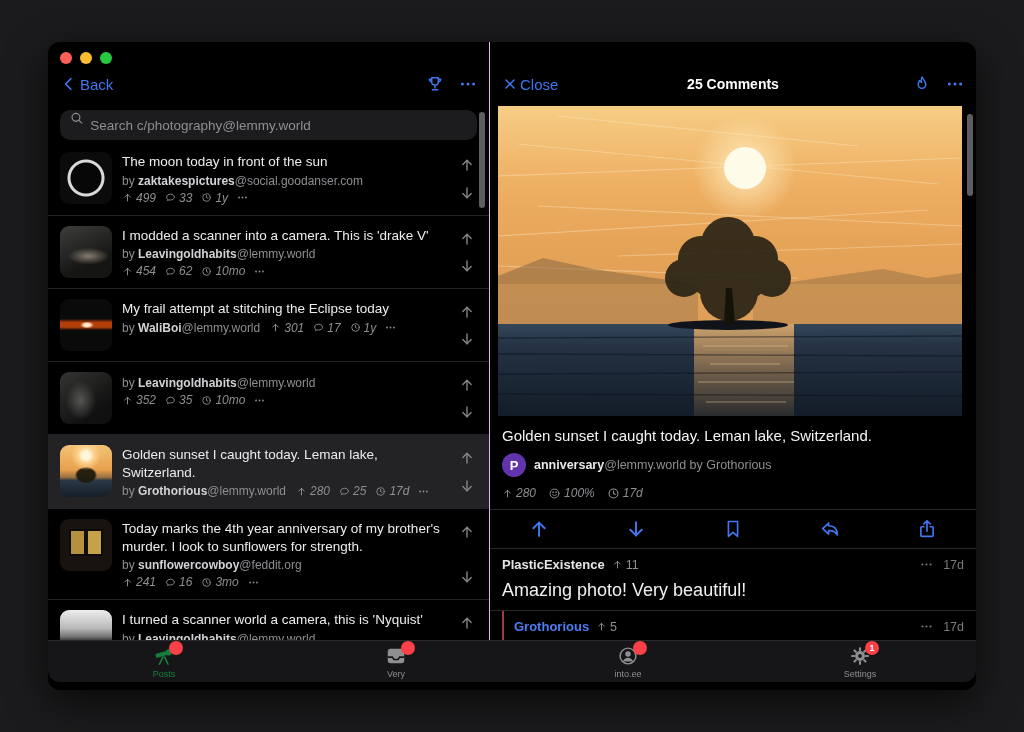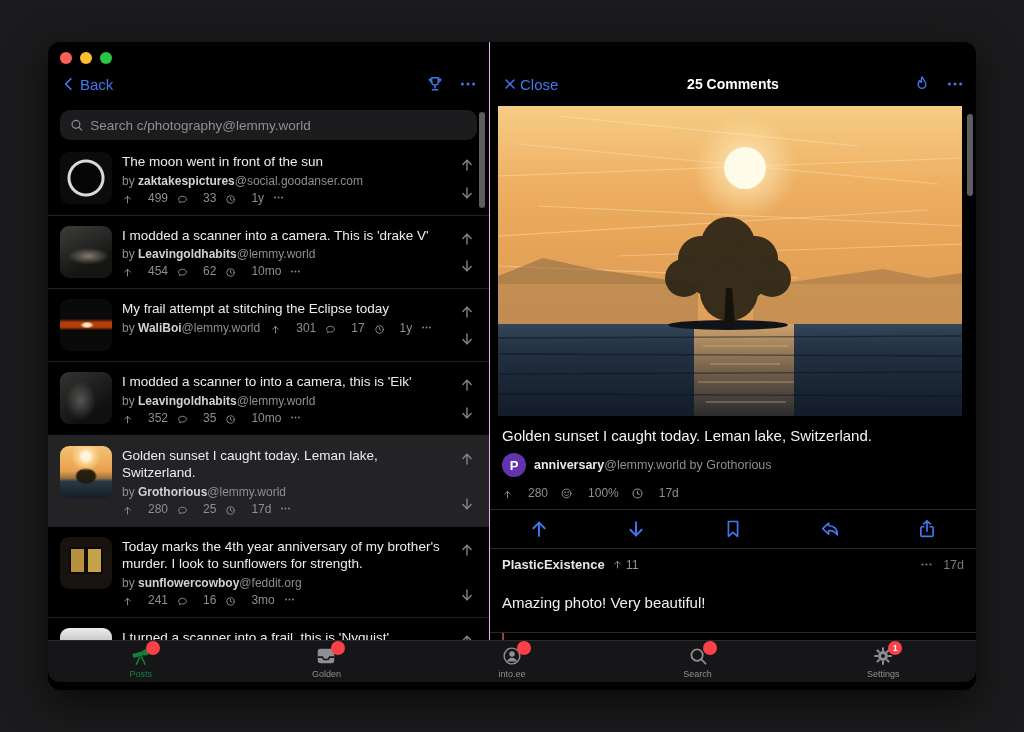--- a/index.html
+++ b/index.html
@@ -23,35 +23,35 @@
 
   .icon { display:inline-flex; }
   .icon svg { width:100%; height:100%; display:block; }
   .i20 { width:20px; height:20px; }
   .i18 { width:18px; height:18px; }
   .i16 { width:16px; height:16px; }
   .i13 { width:13px; height:13px; }
   .i11 { width:11px; height:11px; }
   .i22 { width:22px; height:22px; }
 
-  .search-bar { margin:8px 12px 2px 12px; height:30px; background:#1c1c1e; border-radius:10px; display:flex; align-items:center; gap:6px; padding:0 9px; flex:0 0 auto; }
+  .search-bar { margin:8px 12px 2px 12px; height:30px; background:#1c1c1e; border-radius:10px; display:flex; gap:6px; padding:0 9px; flex:0 0 auto; }
   .search-bar .icon { color:#8e8e93; }
   .search-input { background:transparent; border:none; outline:none; color:#98989d; font-size:13.5px; width:100%; font-family:inherit; }
   .search-input::placeholder { color:#8e8e93; opacity:1; }
 
   .post-list { list-style:none; overflow:hidden; flex:1; }
   .post-row { display:flex; gap:10px; padding:10px 10px 10px 12px; border-bottom:1px solid #222224; cursor:default; }
   .post-row.selected { background:#232326; }
   .thumb { width:52px; height:52px; border-radius:9px; flex:0 0 auto; position:relative; overflow:hidden; background:#111; }
   .post-content { flex:1; min-width:0; padding-top:1px; }
   .post-title { color:#ececee; font-size:13.5px; line-height:1.3; }
   .post-meta { margin-top:3px; display:flex; flex-wrap:wrap; column-gap:10px; row-gap:3px; align-items:center; font-size:12px; color:#8e8e93; }
   .author-name { color:#d2d2d6; font-weight:700; }
   .stats { display:inline-flex; align-items:center; gap:9px; white-space:nowrap; }
-  .stat { display:inline-flex; align-items:flex-end; gap:15px; }
+  .stat { display:inline-flex; align-items:center; gap:3px;font-style:italic; }
   .stat .icon, .more-dots { color:#8e8e93; }
   .vote-col { width:24px; display:flex; flex-direction:column; justify-content:space-between; align-items:center; padding:5px 0 4px 0; color:#85858a; flex:0 0 auto; }
 
   
   .thumb--eclipse { background:radial-gradient(circle at 50% 50%, #060606 0 15px, #d9d9d9 16px 18px, #0b0b0b 19px), #000; }
   .thumb--film-dark { background:radial-gradient(ellipse 30px 12px at 55% 58%, rgba(216,200,176,.55), transparent 70%), linear-gradient(155deg,#3d3d3b,#151514 70%); }
   .thumb--eclipse-stitch { background:radial-gradient(ellipse 10px 5px at 52% 50%, #ffe9c9 0 30%, transparent 70%), linear-gradient(0deg, transparent 40%, rgba(210,70,10,.85) 46% 55%, transparent 62%), #0a0a0a; }
   .thumb--figure { background:radial-gradient(ellipse 20px 26px at 40% 55%, rgba(190,190,188,.35), transparent 75%), linear-gradient(145deg,#343432,#101010 75%); }
   .thumb--sunset { background:radial-gradient(circle at 50% 20%, #fff6da 0 4px, rgba(255,216,150,.8) 8px, transparent 15px), radial-gradient(ellipse 16px 12px at 50% 58%, rgba(28,26,12,.95) 0 55%, transparent 70%), linear-gradient(180deg,#f3c377 0%,#e8a04c 48%,#9a7040 62%,#2b3947 68%,#141d27 100%); }
   .thumb--sunflower-window { background:#191310; }
@@ -71,28 +71,28 @@
   .community-row { display:flex; align-items:center; gap:8px; margin-top:9px; font-size:12.5px; }
   .avatar { width:24px; height:24px; border-radius:50%; background:#6134ad; color:#fff; font-size:13px; font-weight:700; display:flex; align-items:center; justify-content:center; }
   .community-name { color:#e8e8ea; font-weight:700; }
   .community-dim { color:#8e8e93; }
   .detail-stats { margin-top:9px; display:flex; align-items:center; gap:12px; color:#8e8e93; font-size:12px; }
 
   .action-bar { border-top:1px solid #28282b; border-bottom:1px solid #28282b; height:40px; display:flex; align-items:center; color:#4377f1; flex:0 0 auto; }
   .action-btn { flex:1; display:flex; justify-content:center; align-items:center; cursor:default; }
 
   .comments { flex:1; overflow:hidden; }
-  .comment { padding:8px 12px 21px 12px; border-bottom:1px solid #28282b; }
+  .comment { padding:8px 12px 9px 12px; border-bottom:1px solid #28282b; }
   .comment.depth-1 { margin-left:12px; border-left:2px solid #a23d3d; padding-left:10px; border-bottom:none; }
   .comment-head { display:flex; align-items:center; gap:7px; font-size:12.5px; color:#8e8e93; }
   .comment-author { color:#e6e6e8; font-weight:700; font-size:13px; }
   .comment.op .comment-author { color:#4c7df2; }
   .comment-votes { display:inline-flex; align-items:center; gap:3px; }
   .comment-right { margin-left:auto; display:inline-flex; align-items:center; gap:10px; color:#7a7a7e; }
-  .comment-body { margin-top:22px; color:#f0f0f2; font-size:15px; }
+  .comment-body { margin-top:8px; color:#f0f0f2; font-size:18px; }
 
   
   .tab-bar { position:absolute; left:0; right:0; bottom:8px; height:42px; background:#161618; border-top:1px solid #2a2a2c; border-radius:0 0 12px 12px; display:flex; align-items:center; }
   .tab { flex:1; display:flex; flex-direction:column; align-items:center; justify-content:center; gap:2px; color:#8e8e93; cursor:default; }
   .tab.active { color:#15803d; }
   .tab-icon { position:relative; width:24px; height:22px; display:flex; align-items:center; justify-content:center; }
   .tab-label { font-size:9px; }
   .badge { position:absolute; top:-4px; right:-7px; min-width:14px; height:14px; border-radius:7px; background:#fb4048; color:#fff; font-size:9px; font-weight:700; display:flex; align-items:center; justify-content:center; padding:0 3px; }
 </style>
 </head>
@@ -145,21 +145,21 @@
                 <line x1="15.7" y1="15.7" x2="20.2" y2="20.2"></line>
               </svg>
             </span>
           <input class="search-input" placeholder="Search c/photography@lemmy.world" style="">
         </div>
 
         <ul class="post-list" id="post-list">
   <li class="post-row">
     <div class="thumb thumb--eclipse"></div>
     <div class="post-content">
-      <div class="post-title">The moon went in front of the sun</div>
+      <div class="post-title">The moon today in front of the sun</div>
       <div class="post-meta">
         <span class="author"><span class="by">by </span><span class="author-name">zaktakespictures</span><span>@social.goodanser.com</span></span>
         <span class="stats">
           <span class="stat">
                       <span class="icon i11">
                         <svg viewBox="0 0 24 24" fill="none" stroke="currentColor" stroke-width="2.1" stroke-linecap="round" stroke-linejoin="round">
                           <line x1="12" y1="19.5" x2="12" y2="5"></line>
                           <polyline points="5.8 11.2 12 5 18.2 11.2"></polyline>
                         </svg>
                       </span>
@@ -322,21 +322,20 @@
                     <line x1="12" y1="4.5" x2="12" y2="19"></line>
                     <polyline points="5.8 12.8 12 19 18.2 12.8"></polyline>
                   </svg>
                 </span>
     </div>
   </li>
 
   <li class="post-row">
     <div class="thumb thumb--figure"></div>
     <div class="post-content">
-      <div class="post-title">I modded a scanner to into a camera, this is 'Eik'</div>
       <div class="post-meta">
         <span class="author"><span class="by">by </span><span class="author-name">Leavingoldhabits</span><span>@lemmy.world</span></span>
         <span class="stats">
           <span class="stat">
                       <span class="icon i11">
                         <svg viewBox="0 0 24 24" fill="none" stroke="currentColor" stroke-width="2.1" stroke-linecap="round" stroke-linejoin="round">
                           <line x1="12" y1="19.5" x2="12" y2="5"></line>
                           <polyline points="5.8 11.2 12 5 18.2 11.2"></polyline>
                         </svg>
                       </span>
@@ -499,21 +498,21 @@
                     <line x1="12" y1="4.5" x2="12" y2="19"></line>
                     <polyline points="5.8 12.8 12 19 18.2 12.8"></polyline>
                   </svg>
                 </span>
     </div>
   </li>
 
   <li class="post-row">
     <div class="thumb thumb--bw-field"></div>
     <div class="post-content">
-      <div class="post-title">I turned a scanner into a frail, this is 'Nyquist'</div>
+      <div class="post-title">I turned a scanner world a camera, this is 'Nyquist'</div>
       <div class="post-meta">
         <span class="author"><span class="by">by </span><span class="author-name">Leavingoldhabits</span><span>@lemmy.world</span></span>
 
       </div>
     </div>
     <div class="vote-col">
       <span class="icon i16">
                   <svg viewBox="0 0 24 24" fill="none" stroke="currentColor" stroke-width="2.1" stroke-linecap="round" stroke-linejoin="round">
                     <line x1="12" y1="19.5" x2="12" y2="5"></line>
                     <polyline points="5.8 11.2 12 5 18.2 11.2"></polyline>
@@ -790,49 +789,37 @@
   <div class="tab">
     <span class="tab-icon">
             <span class="icon i22">
               <svg viewBox="0 0 24 24">
                 <rect x="3" y="4" width="18" height="16" rx="3" fill="currentColor"></rect>
                 <path d="M3 13.2h5l1.7 2.6h4.6l1.7-2.6h5" fill="none" stroke="#161618" stroke-width="1.7"></path>
               </svg>
             </span>
             <span class="badge" hidden=""></span>
           </span>
-    <span class="tab-label">Golden</span>
+    <span class="tab-label">Very</span>
   </div>
 
   <div class="tab">
     <span class="tab-icon">
             <span class="icon i22">
               <svg viewBox="0 0 24 24" fill="none" stroke="currentColor" stroke-width="1.6">
                 <circle cx="12" cy="12" r="8.6"></circle>
                 <circle cx="12" cy="9.9" r="3" fill="currentColor" stroke="none"></circle>
                 <path d="M6.2 18.1c1.3-2.8 3.4-4.2 5.8-4.2s4.5 1.4 5.8 4.2" fill="currentColor" stroke="none"></path>
               </svg>
             </span>
             <span class="badge" hidden=""></span>
           </span>
     <span class="tab-label">into.ee</span>
   </div>
 
-  <div class="tab">
-    <span class="tab-icon">
-            <span class="icon i22">
-              <svg viewBox="0 0 24 24" fill="none" stroke="currentColor" stroke-width="1.9" stroke-linecap="round">
-                <circle cx="11" cy="11" r="6.2"></circle>
-                <line x1="15.7" y1="15.7" x2="20.2" y2="20.2"></line>
-              </svg>
-            </span>
-            <span class="badge" hidden=""></span>
-          </span>
-    <span class="tab-label">Search</span>
-  </div>
 
   <div class="tab">
     <span class="tab-icon">
             <span class="icon i22">
               <svg viewBox="0 0 24 24">
                 <g fill="currentColor">
                   <circle cx="12" cy="12" r="5.4"></circle>
                   <g>
                     <rect x="10.85" y="2.4" width="2.3" height="4.2" rx="1"></rect>
                     <rect x="10.85" y="17.4" width="2.3" height="4.2" rx="1"></rect>

